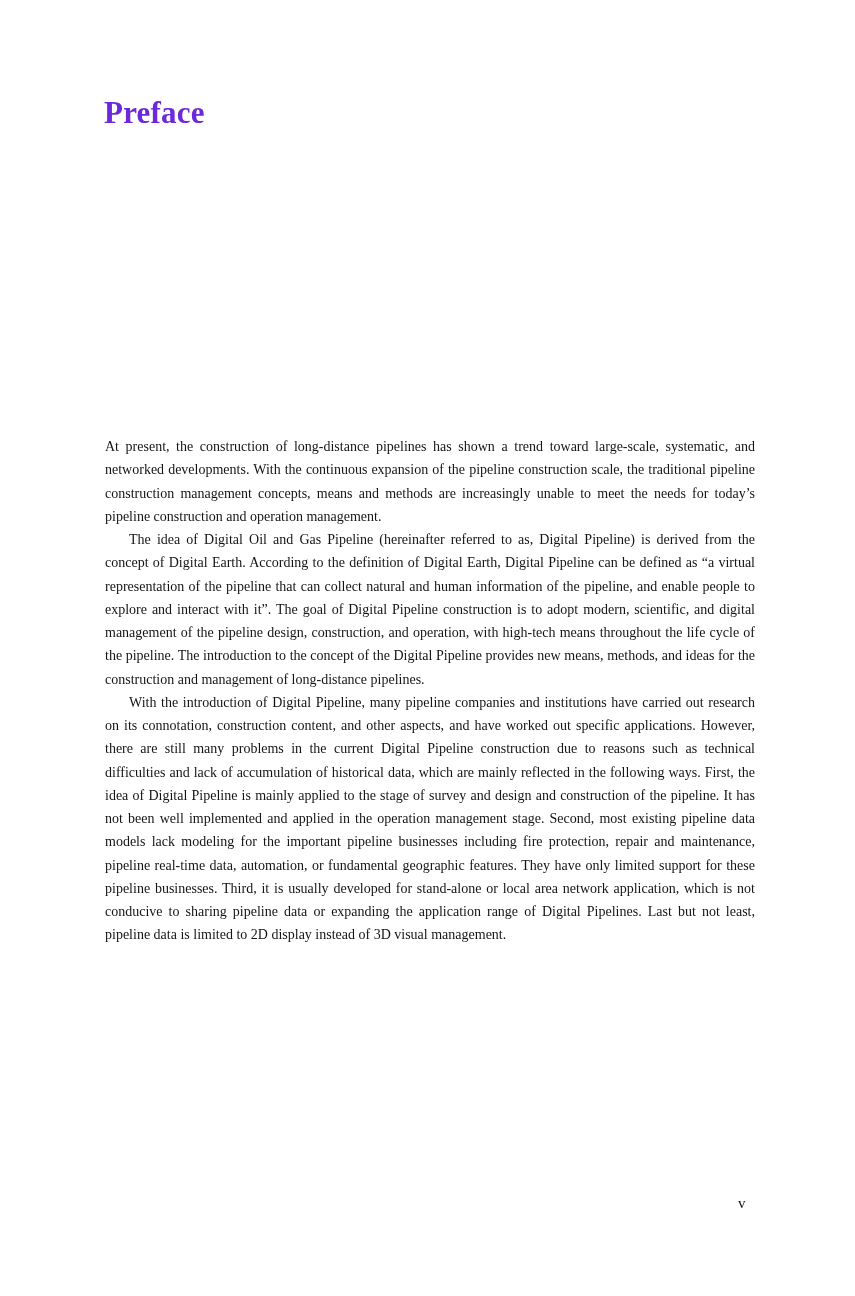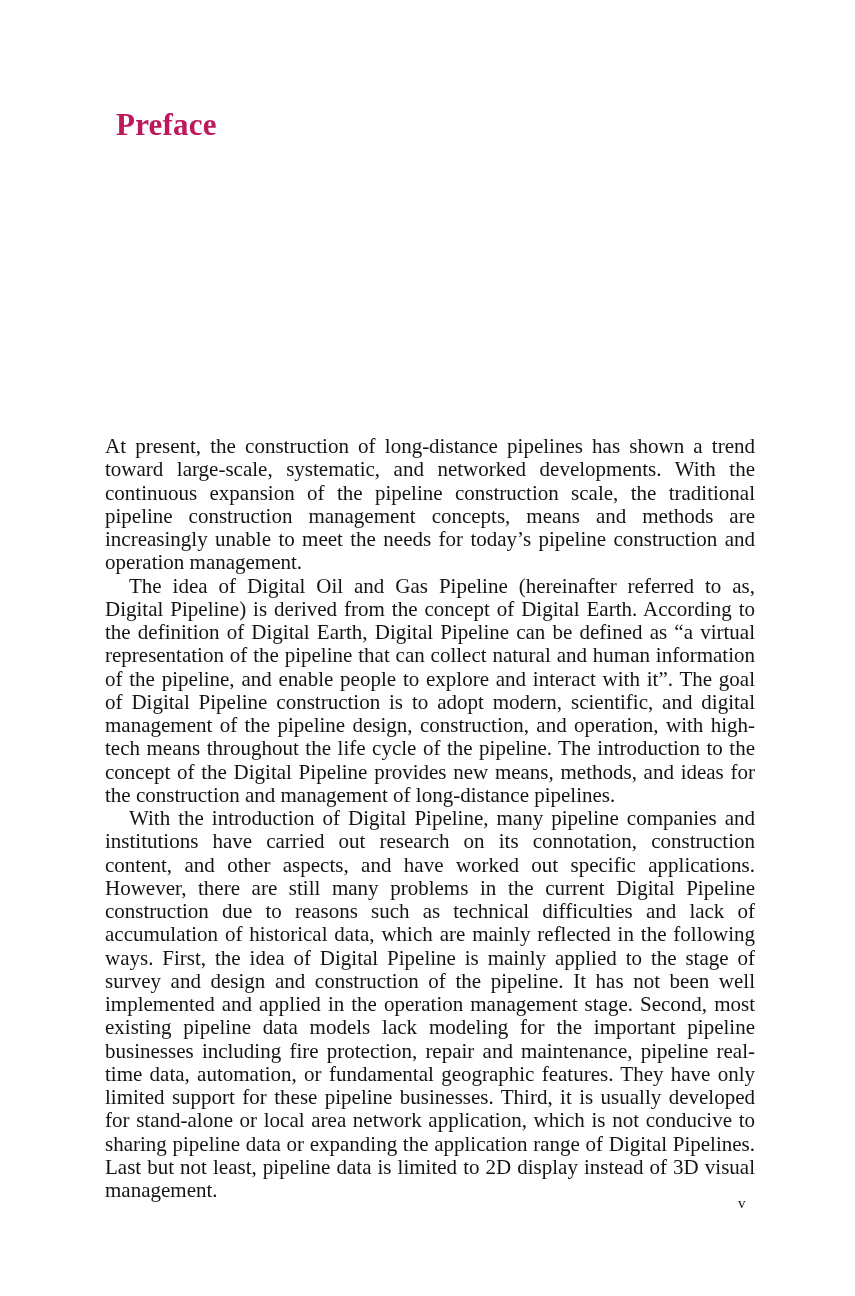--- a/index.html
+++ b/index.html
@@ -13,32 +13,32 @@
     height: 1296px;
     background: #ffffff;
     color: #121212;
     font-family: "Liberation Serif", "DejaVu Serif", serif;
     overflow: hidden;
   }
   .heading {
     position: absolute;
     left: 104px;
     top: 95px;
-    margin: 12px;
+    margin: 0;
     font-size: 31px;
     font-weight: bold;
     letter-spacing: 0.2px;
-    color: #be185d;
+    color: #6d28d9;
   }
   .body-text {
     position: absolute;
     left: 105px;
     top: 435px;
     width: 650px;
-    font-size: 21px;
+    font-size: 14px;
     line-height: 23.25px;
     text-align: justify;
     color: #141414;
   }
   .para {
     margin: 0;
     text-indent: 24px;
   }
   .para.first {
     text-indent: 0;

